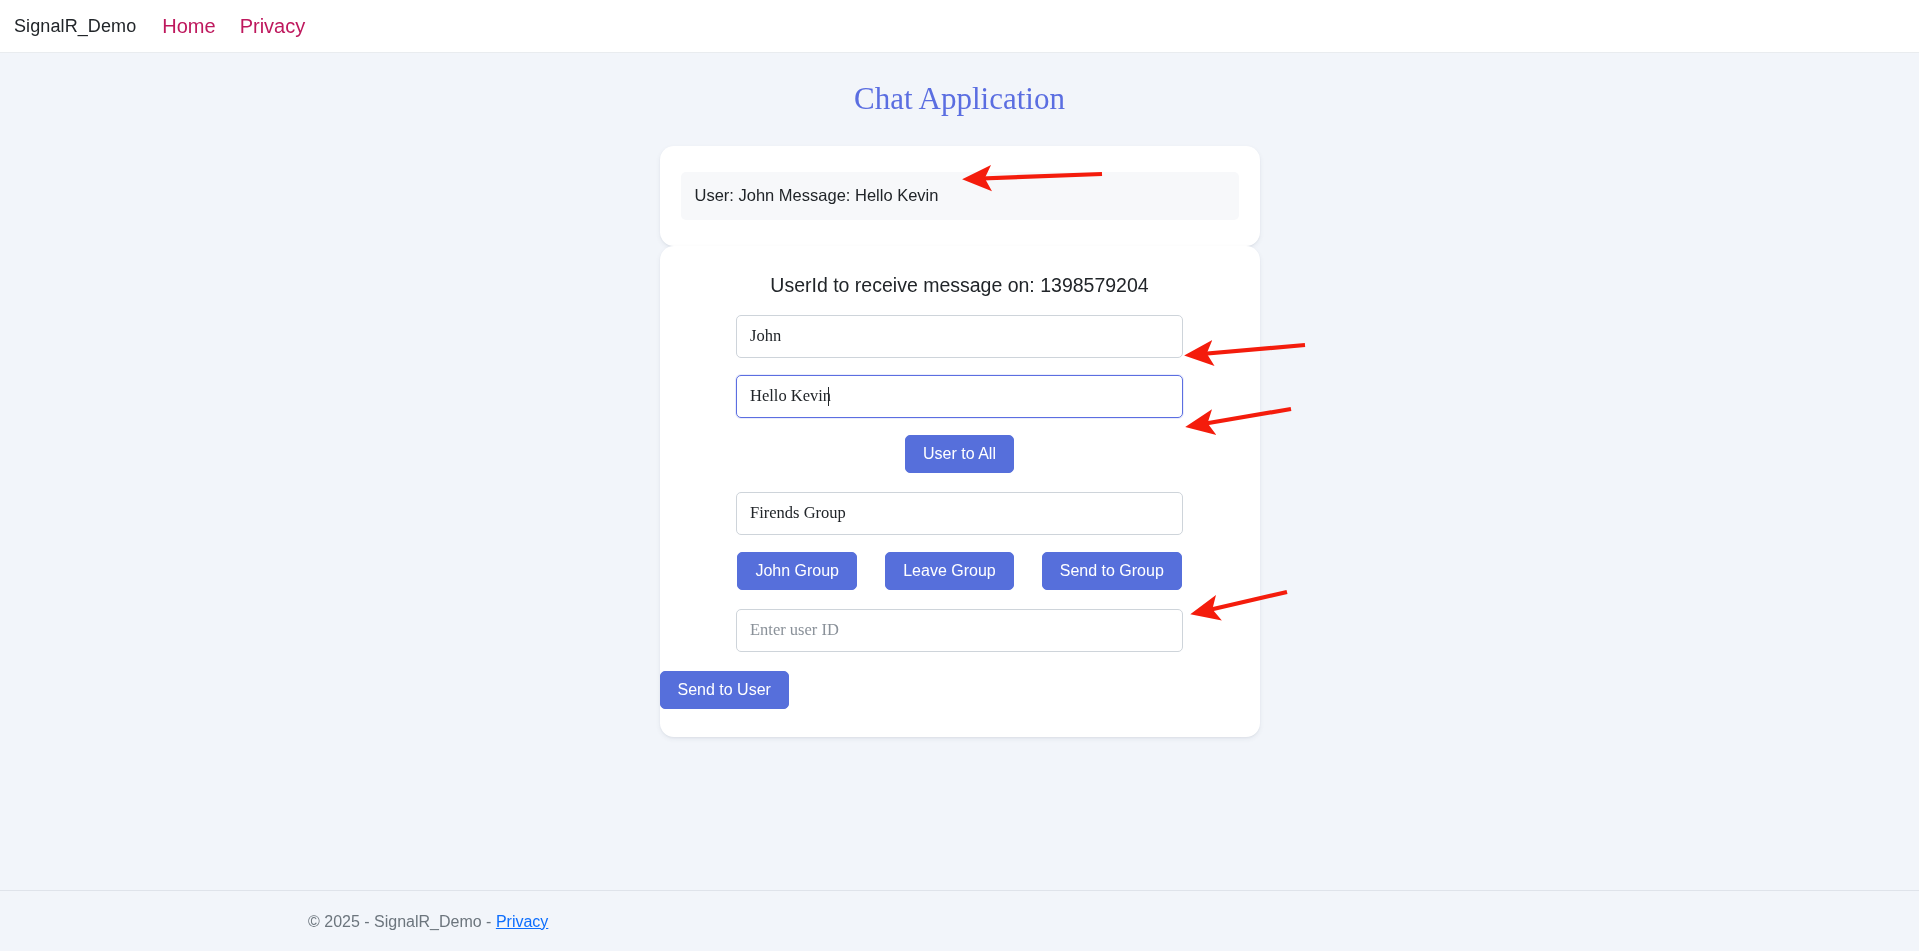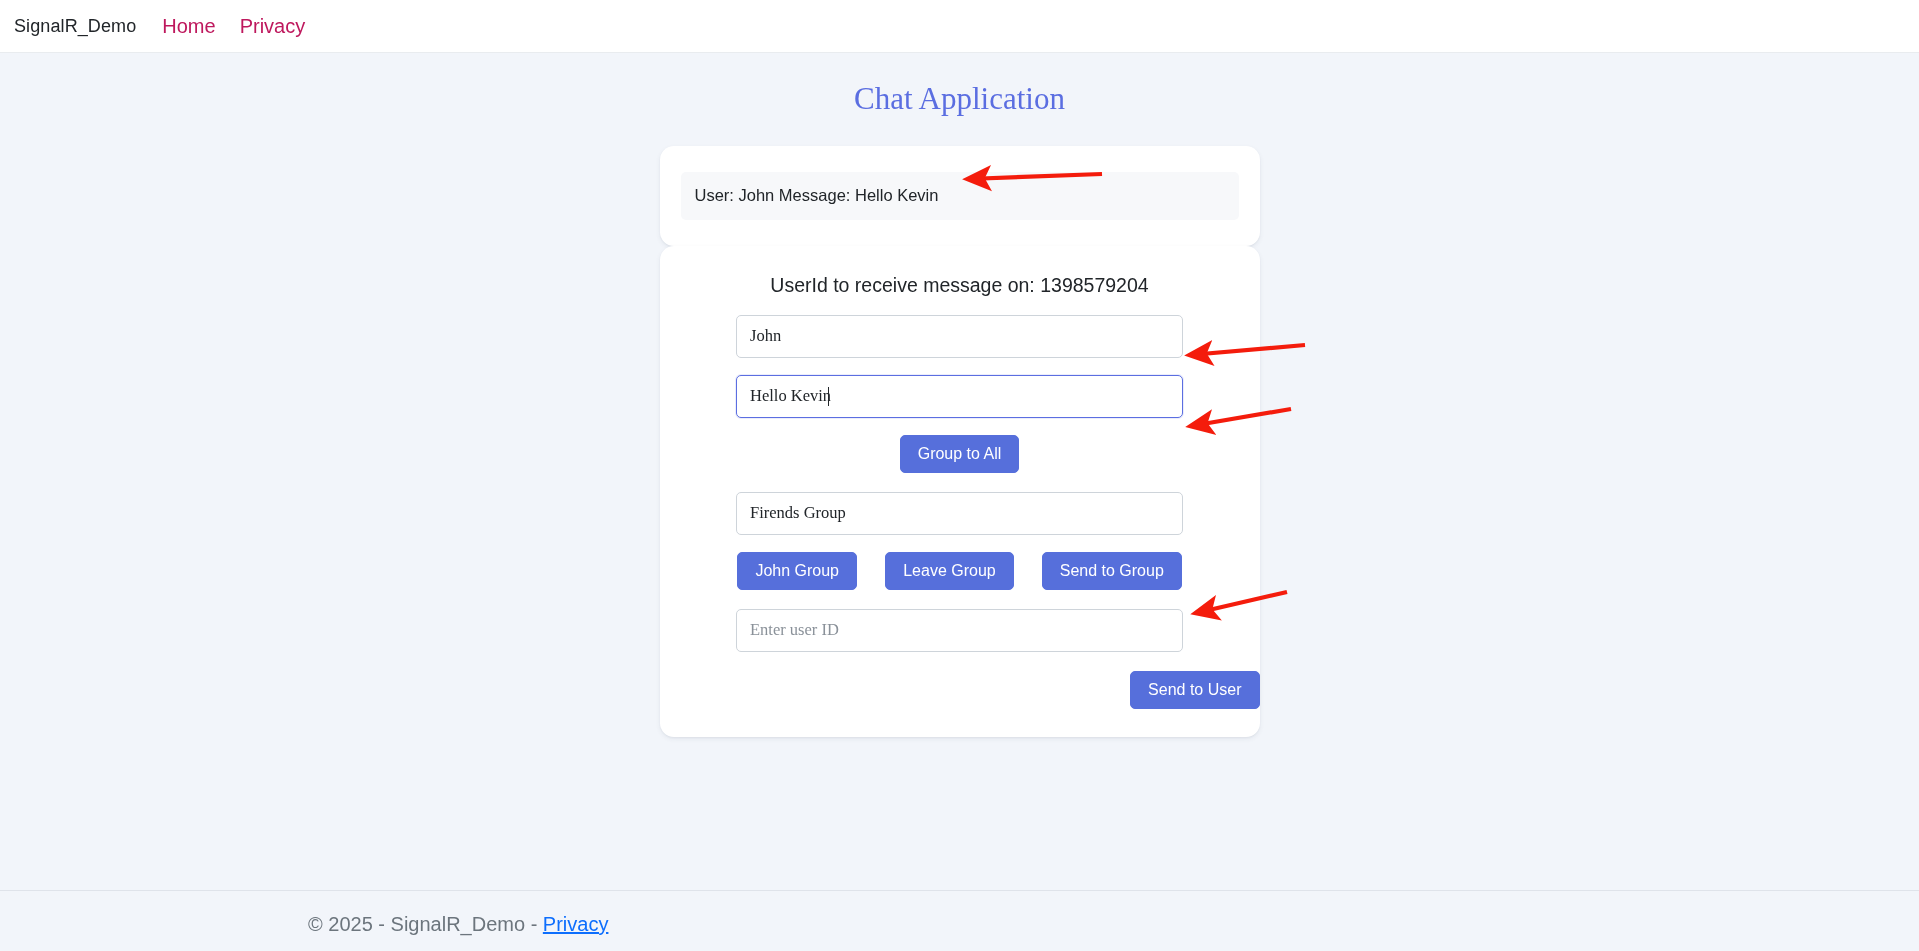--- a/index.html
+++ b/index.html
@@ -145,36 +145,36 @@
     display: flex;
     justify-content: center;
     gap: 28px;
     margin: 5px 0 19px 0;
     padding-left: 0;
   }
   .btn-group-row .btn { min-width: 120px; }
 
   .btn-send-user-row {
     display: flex;
-    justify-content: flex-end;
+    justify-content: flex-start;
     margin-top: 19px;
   }
 
   
   .footer {
     position: absolute;
     left: 0;
     top: 890px;
     width: 100%;
     border-top: 1px solid #dfe3ea;
     padding: 22px 0 0 0;
   }
   .footer-inner {
     padding-left: 308px;
-    font-size: 20px;
+    font-size: 16px;
     color: #6c757d;
   }
   .footer-link {
     color: #0d6efd;
     text-decoration: underline;
   }
 
   
   .annotations {
     position: absolute;
@@ -207,21 +207,21 @@
     <div class="userid-line">UserId to receive message on: 1398579204</div>
 
     <input class="field" type="text" value="John" style="">
 
     <div class="caret-wrap">
       <input class="field focused" type="text" value="Hello Kevin" style="">
       <span class="caret"></span>
     </div>
 
     <div class="btn-row-center">
-      <button class="btn">Group to All</button>
+      <button class="btn">User to All</button>
     </div>
 
     <input class="field" type="text" value="Firends Group" style="">
 
     <div class="btn-group-row">
       <button class="btn">John Group</button>
       <button class="btn">Leave Group</button>
       <button class="btn">Send to Group</button>
     </div>
 

